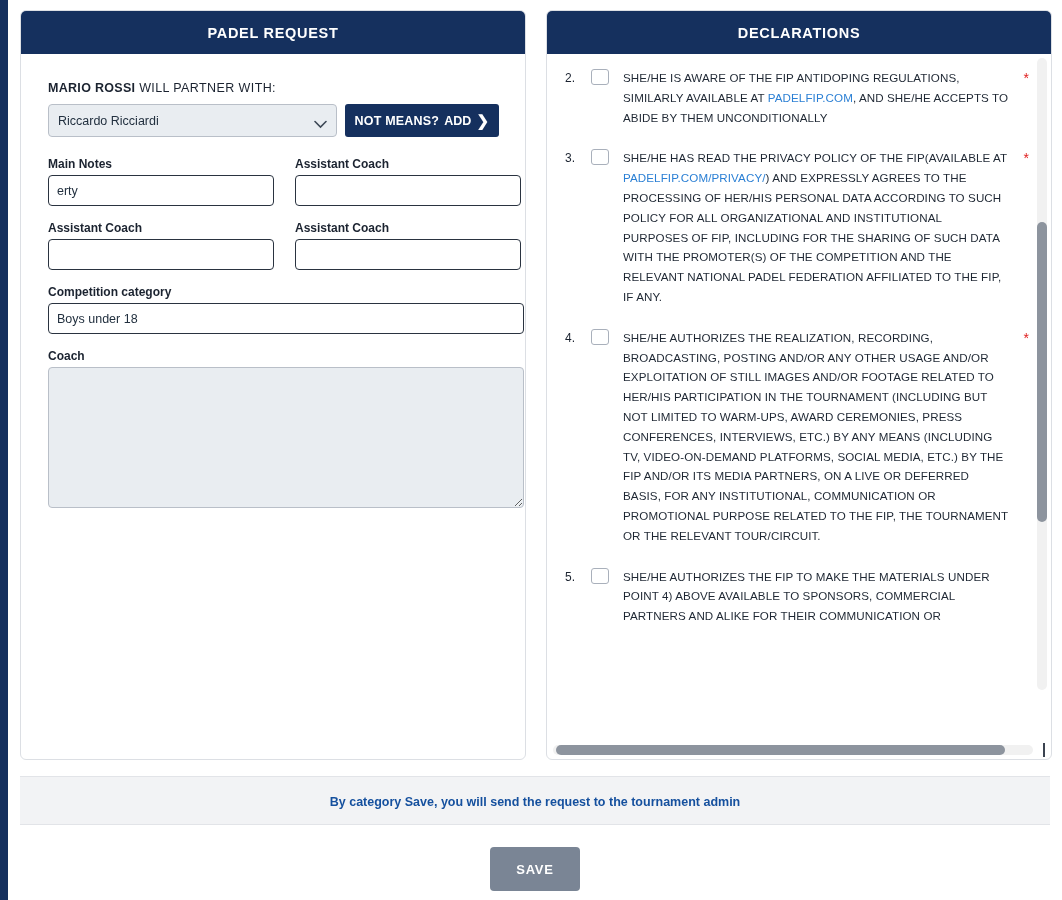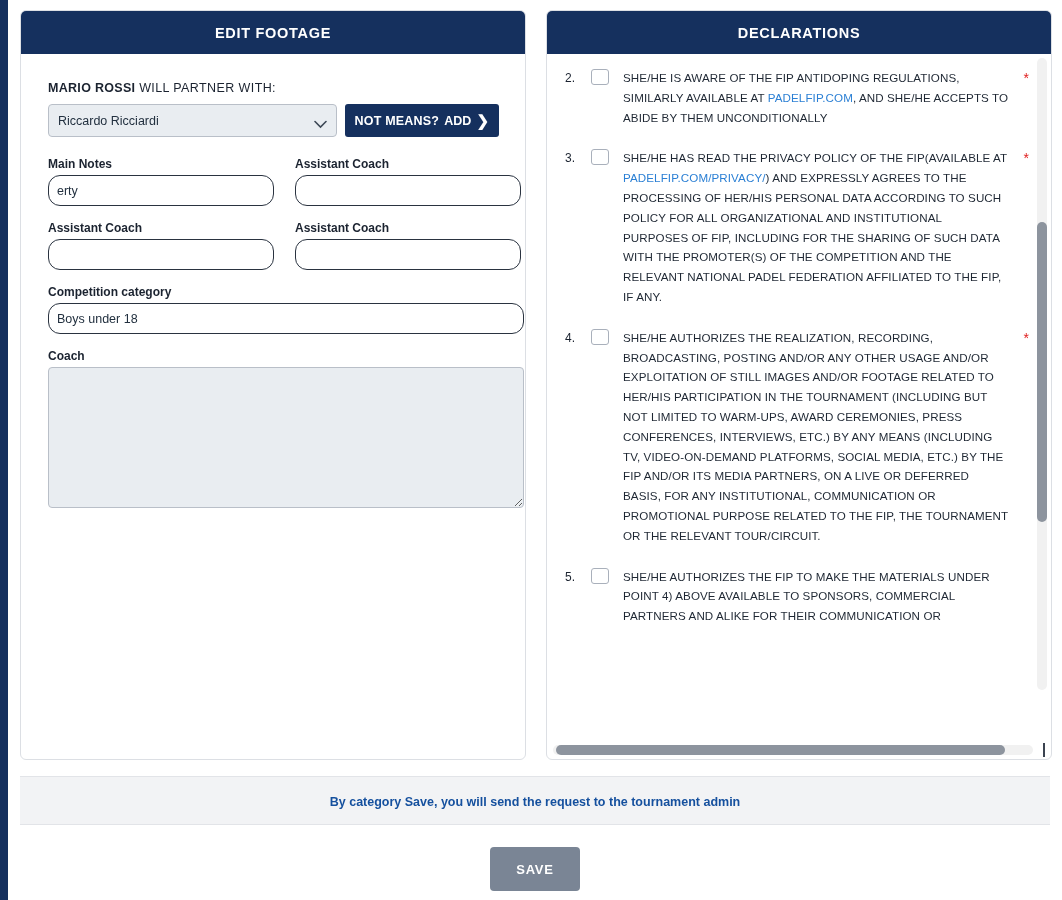--- a/index.html
+++ b/index.html
@@ -105,21 +105,21 @@
   .field label {
     display: block;
     font-size: 12px;
     font-weight: bold;
     color: #1b2330;
     margin-bottom: 4px;
   }
   .field input {
     width: 100%; height: 31px;
     border: 1px solid #2a3340;
-    border-radius: 12px;
+    border-radius: 4px;
     font-size: 12.5px;
     color: #22303f;
     padding: 0 8px;
     background: #ffffff;
     font-family: "Liberation Sans", sans-serif;
   }
   .field-wide { width: 476px; }
   .field-wide input { width: 476px; }
   .notes-label {
     font-size: 12px; font-weight: bold; color: #1b2330;
@@ -259,21 +259,21 @@
 
 <div class="page">
 
   <div class="left-stripe"></div>
 
   <div class="layout">
 
     <div class="columns">
 
       <div class="card card-left">
-        <div class="card-header">EDIT FOOTAGE</div>
+        <div class="card-header">PADEL REQUEST</div>
 
         <div class="form-body">
 
           <div class="partner-line">
             <span class="who">MARIO ROSSI</span>
             <span class="will">WILL PARTNER WITH:</span>
           </div>
 
           <div class="select-row">
             <div class="sel-wrap">

